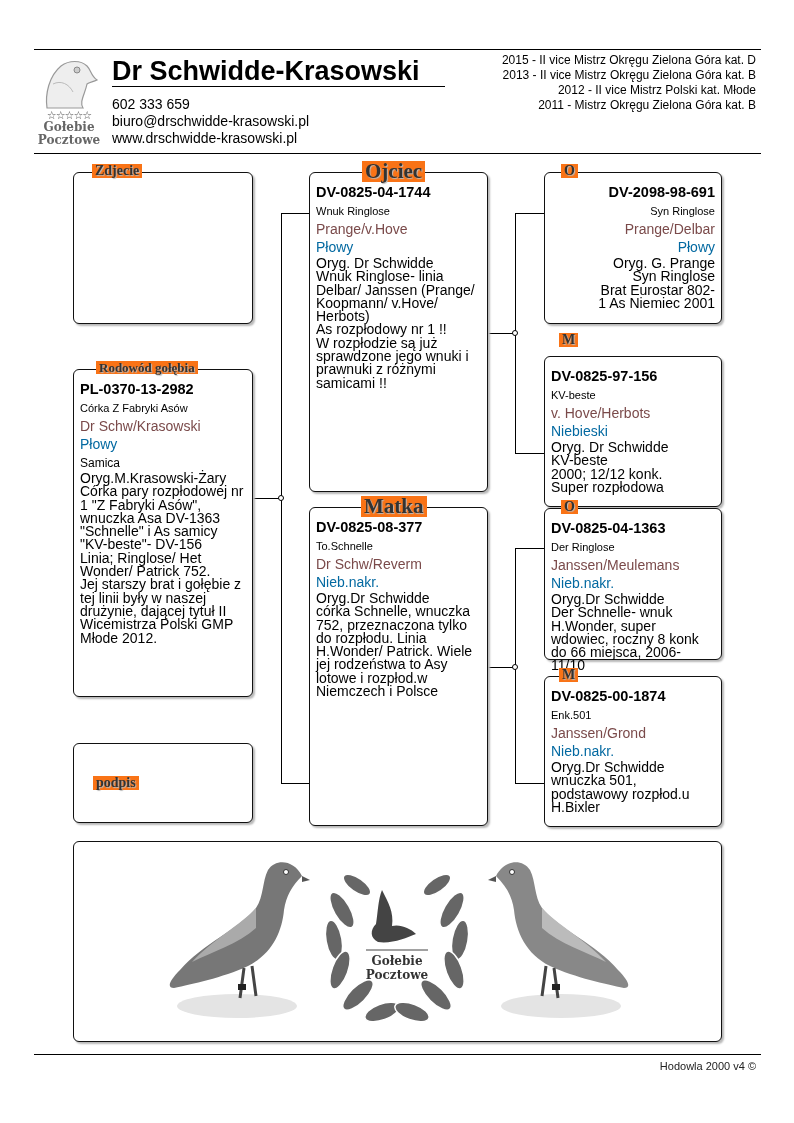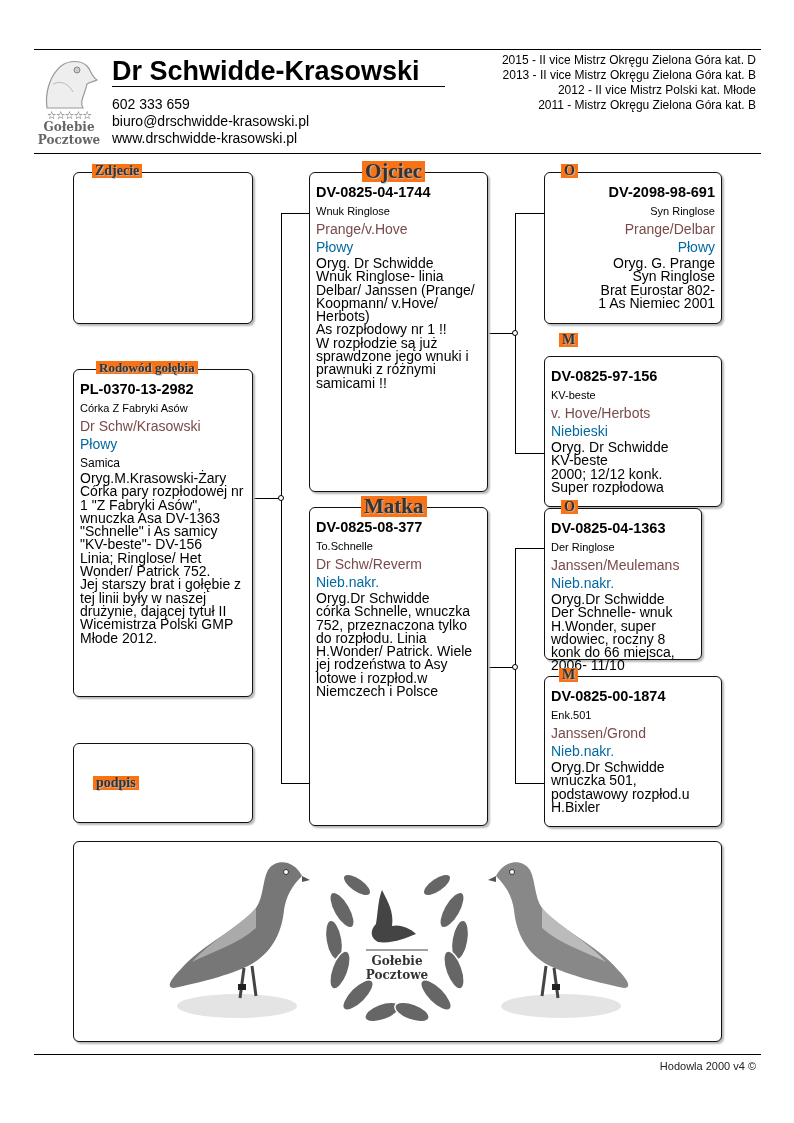--- a/index.html
+++ b/index.html
@@ -126,21 +126,21 @@
   <div class="name">KV-beste</div>
   <div class="breed"> v. Hove/Herbots</div>
   <div class="color">Niebieski</div>
   <div class="desc">Oryg. Dr Schwidde
 KV-beste
 2000; 12/12 konk.
 Super rozpłodowa</div>
 </div>
 <div class="legend" style="left:559px;top:333px;font-size:14px;">M</div>
 
-<div class="box" style="left:544px;top:508px;width:158px;height:152px;">
+<div class="box" style="left:544px;top:508px;width:178px;height:152px;">
   <div class="ring">DV-0825-04-1363</div>
   <div class="name">Der Ringlose</div>
   <div class="breed">Janssen/Meulemans</div>
   <div class="color">Nieb.nakr.</div>
   <div class="desc">Oryg.Dr Schwidde
 Der Schnelle- wnuk H.Wonder, super wdowiec, roczny 8 konk do 66 miejsca, 2006- 11/10</div>
 </div>
 <div class="legend" style="left:561px;top:500px;font-size:14px;">O</div>
 
 <div class="box" style="left:544px;top:676px;width:178px;height:151px;">

